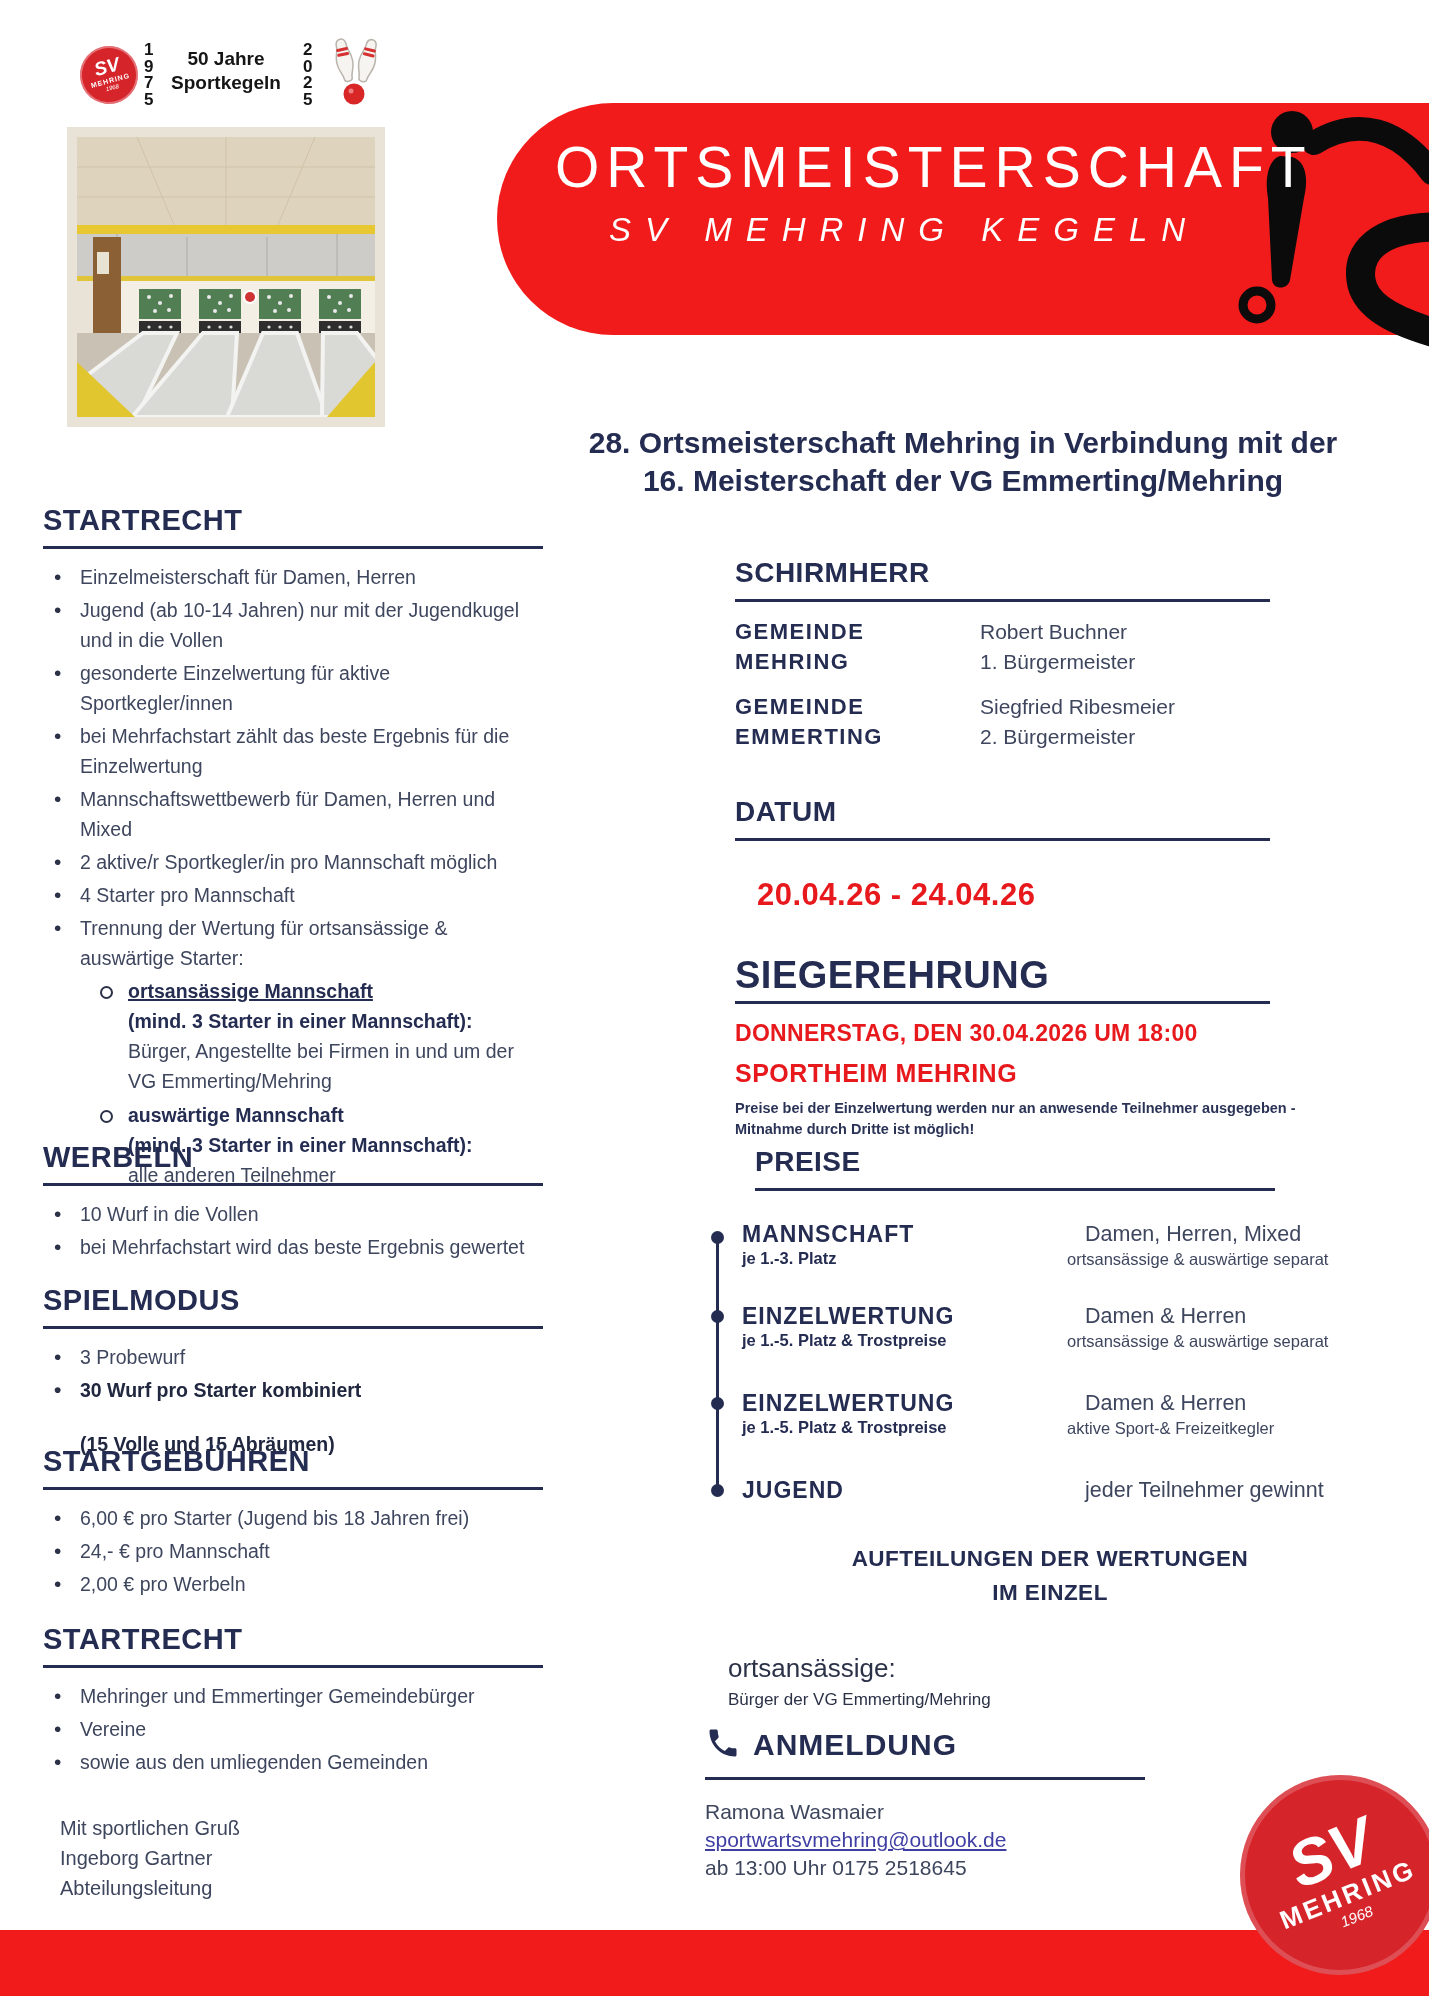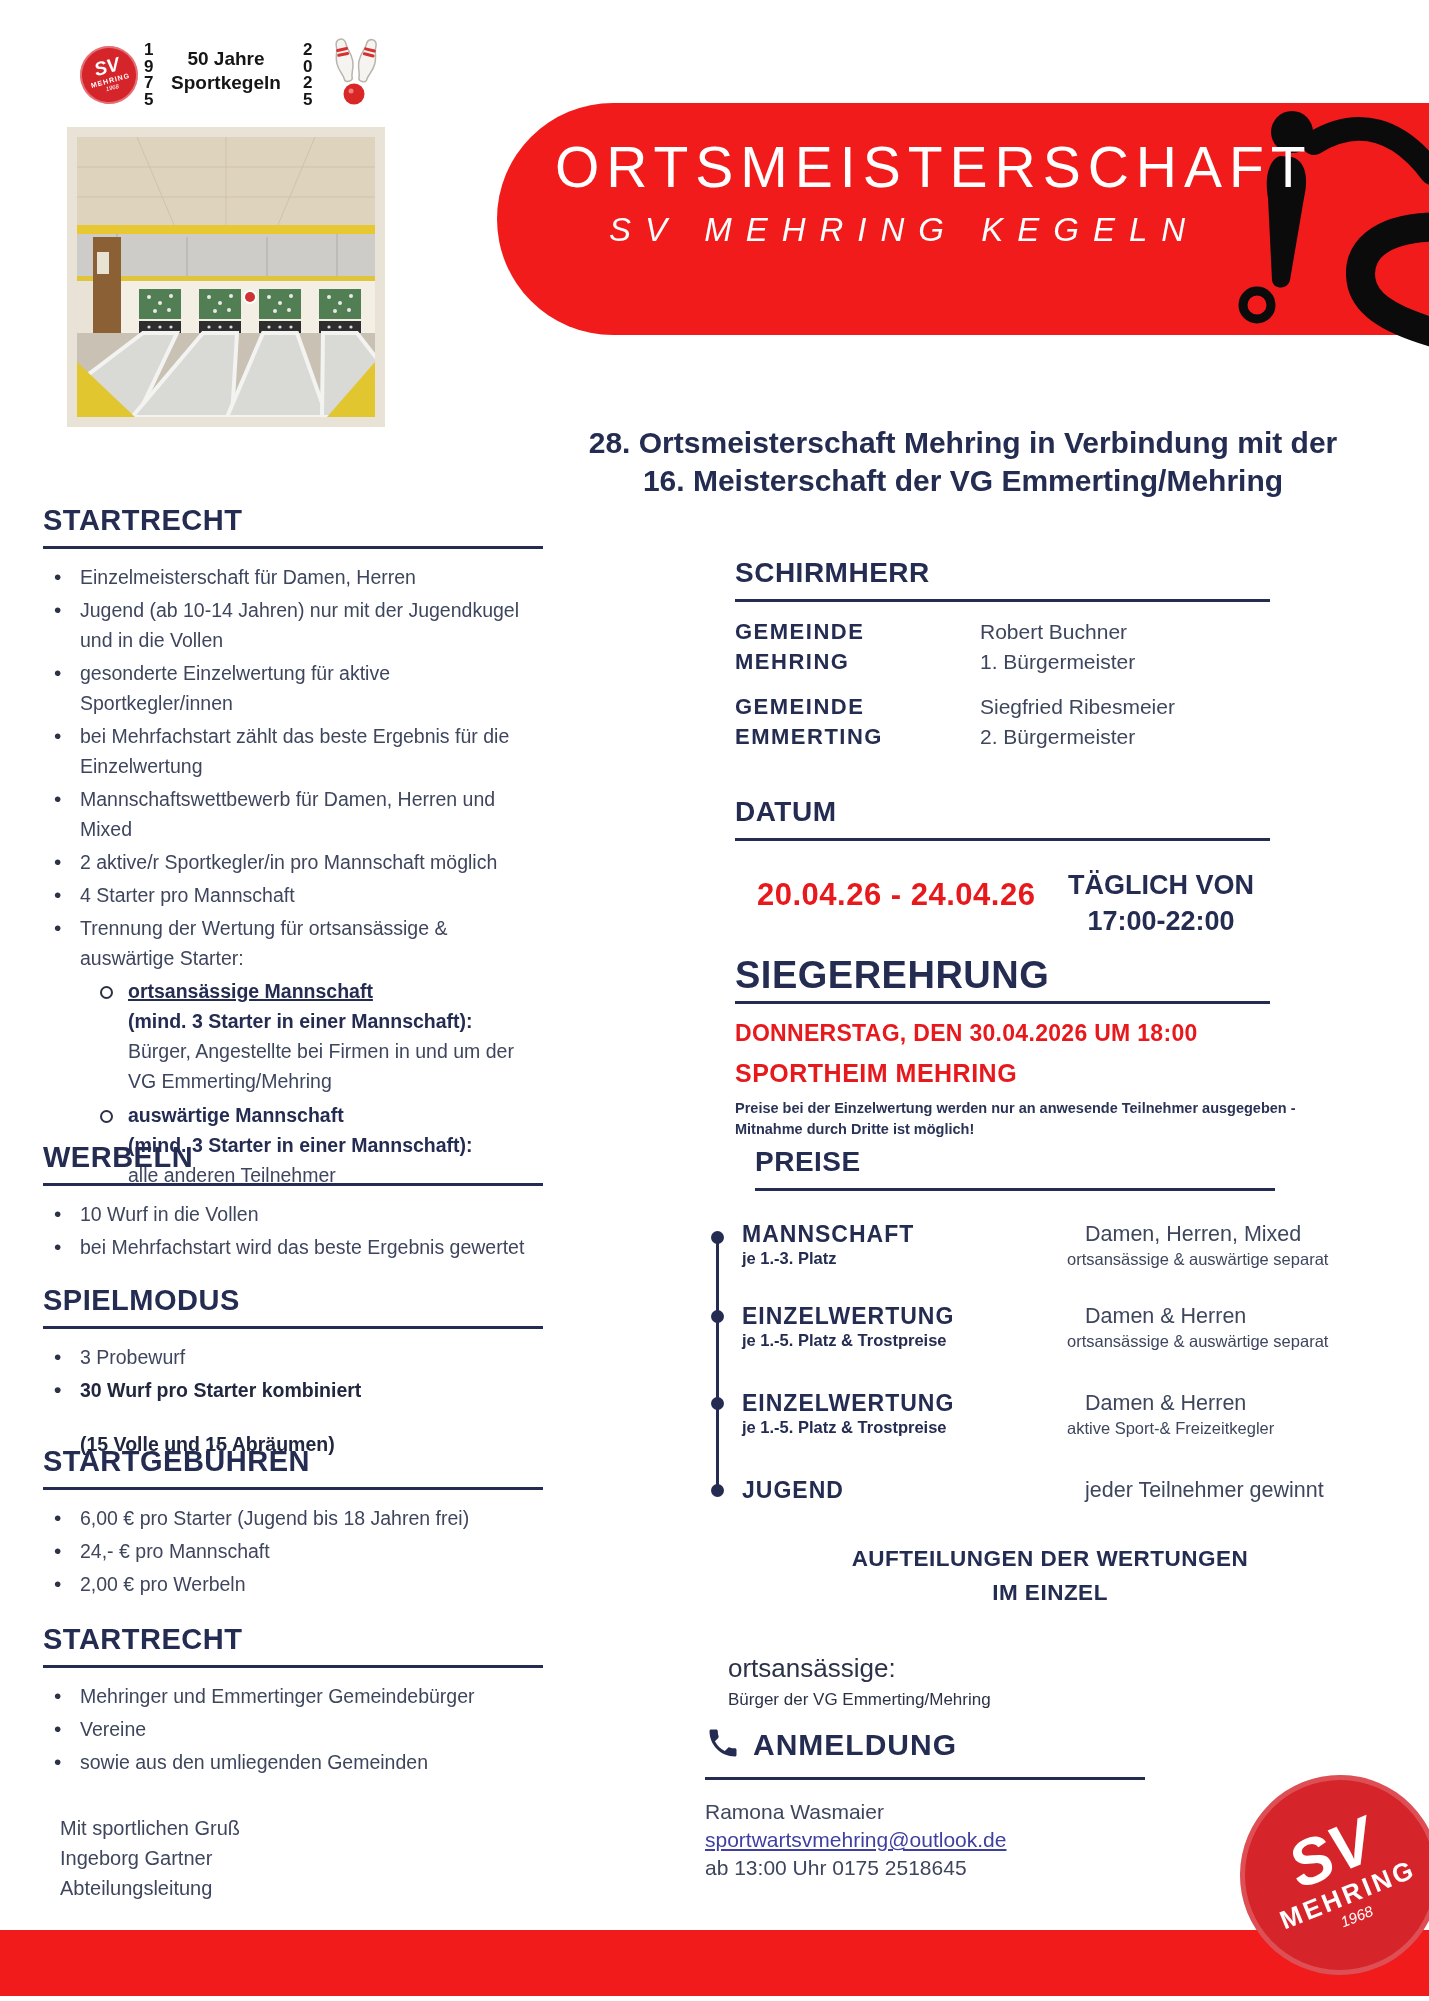--- a/index.html
+++ b/index.html
@@ -329,24 +329,20 @@
       <div class="rvalue">
         <div>Siegfried Ribesmeier</div>
         <div>2. Bürgermeister</div>
       </div>
     </div>
   </div>
 
   <div class="abs" style="left:735px; top:795px; width:600px; height:160px;">
     <h2 class="sec" style="width:535px; font-size:28px;">DATUM</h2>
     <div class="abs red-range" style="left:2px; top:82px;margin-left:20px;">20.04.26 - 24.04.26</div>
-    <div class="taeglich">
-      <div>TÄGLICH VON</div>
-      <div>17:00-22:00</div>
-    </div>
   </div>
 
   <div class="abs" style="left:735px; top:958px; width:620px;">
     <h2 class="sec" style="width:535px; font-size:38px;">SIEGEREHRUNG</h2>
     <div class="red-line1">DONNERSTAG, DEN 30.04.2026 UM 18:00</div>
     <div class="red-line2">SPORTHEIM MEHRING</div>
     <div class="note">
       <div>Preise bei der Einzelwertung werden nur an anwesende Teilnehmer ausgegeben -</div>
       <div>Mitnahme durch Dritte ist möglich!</div>
     </div>

